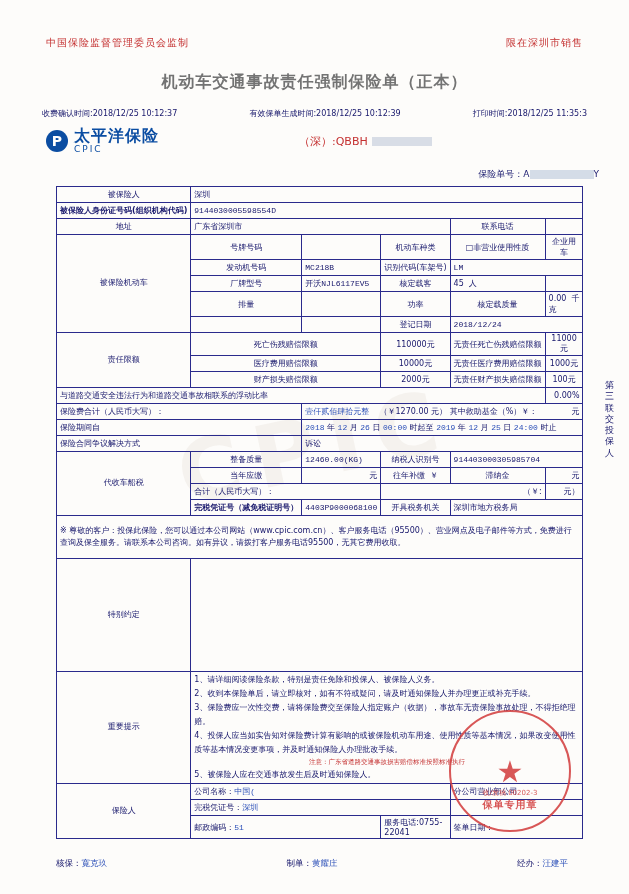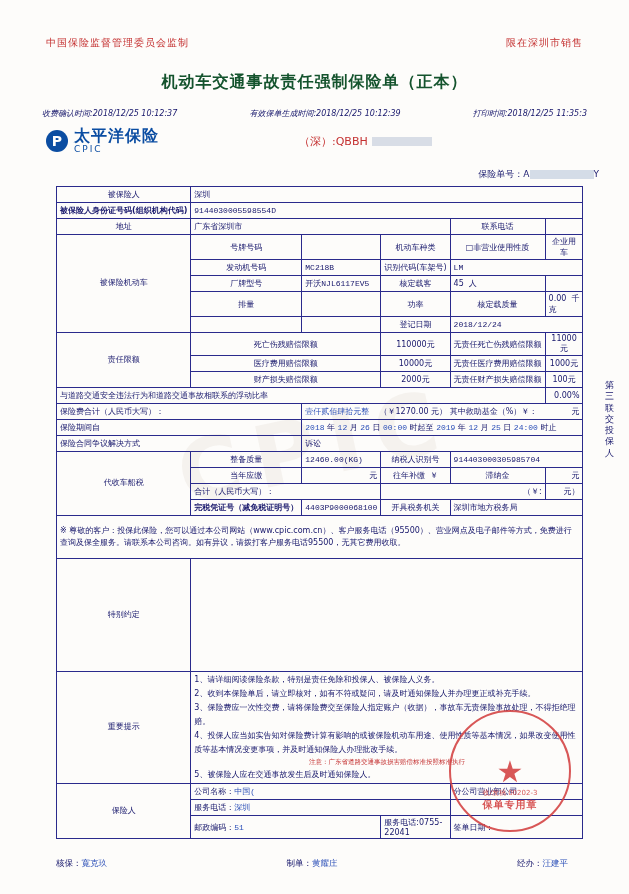--- a/index.html
+++ b/index.html
@@ -22,23 +22,23 @@
     font-size:86px;color:rgba(190,175,160,.13);
     letter-spacing:14px;font-weight:bold;
     transform:rotate(-12deg);
     z-index:0;
   }
 
   .hdr-row{position:absolute;top:36px;left:0;width:629px;display:flex;justify-content:space-between;padding:0 46px;box-sizing:border-box;}
   .hdr-left{font-size:10px;color:#c43030;letter-spacing:1px;}
   .hdr-right{font-size:10px;color:#c43030;letter-spacing:1px;}
 
-  .title{position:absolute;top:72px;left:0;width:629px;text-align:center;font-size:16px;font-weight:bold;color:#14532d;letter-spacing:1px;}
-
-  .timerow{position:absolute;top:108px;left:0;width:629px;padding:0 42px;box-sizing:border-box;display:flex;justify-content:space-between;font-size:8px;color:#16166b;font-style:italic;}
+  .title{position:absolute;top:72px;left:0;width:629px;text-align:center;font-size:16px;font-weight:bold;color:#737373;letter-spacing:1px;}
+
+  .timerow{position:absolute;top:108px;left:0;width:629px;padding:0 42px;box-sizing:border-box;display:flex;justify-content:space-between;font-size:8px;color:#16166b;}
 
   .brandrow{position:absolute;top:128px;left:0;width:629px;padding:0 46px;box-sizing:border-box;display:flex;align-items:center;}
   .logo-mark{
     width:22px;height:22px;border-radius:50%;
     background:#0b4da2;color:#fff;font-size:14px;font-weight:bold;
     display:flex;align-items:center;justify-content:center;
     margin-right:6px;
   }
   .brand-cn{font-size:16px;font-weight:bold;color:#0b4da2;letter-spacing:1px;line-height:1;}
   .brand-en{font-size:9px;color:#0b4da2;letter-spacing:2px;}
@@ -276,21 +276,21 @@
         <div>5、被保险人应在交通事故发生后及时通知保险人。</div>
       </td>
     </tr>
 
     <tr>
       <td rowspan="3" class="vside">保险人</td>
       <td colspan="3"><span>公司名称：</span><span class="blue-fill">中国(</span></td>
       <td colspan="2">分公司营业部公司</td>
     </tr>
     <tr>
-      <td colspan="3"><span>服务电话：</span><span class="blue-fill">深圳</span></td>
+      <td colspan="3"><span>完税凭证号：</span><span class="blue-fill">深圳</span></td>
       <td colspan="2"></td>
     </tr>
     <tr>
       <td colspan="2"><span>邮政编码：</span><span class="blue-fill">51</span></td>
       <td><span>服务电话:0755-22</span><span>041</span></td>
       <td colspan="2"><span>签单日期：</span><span></span></td>
     </tr>
   </tbody>
     </table>
 

